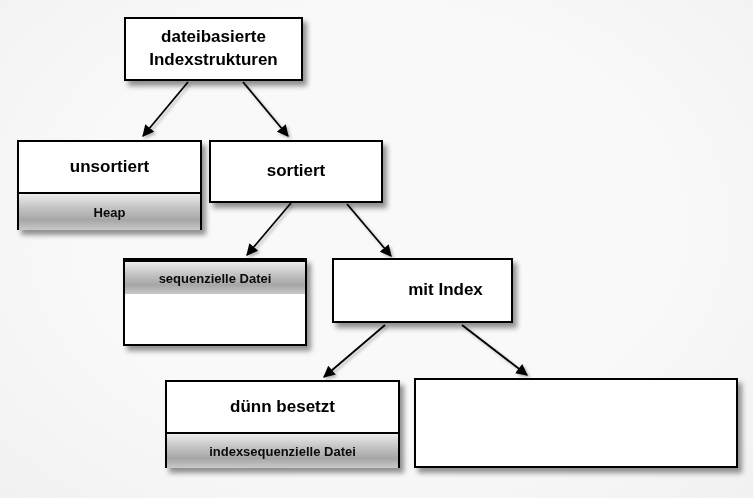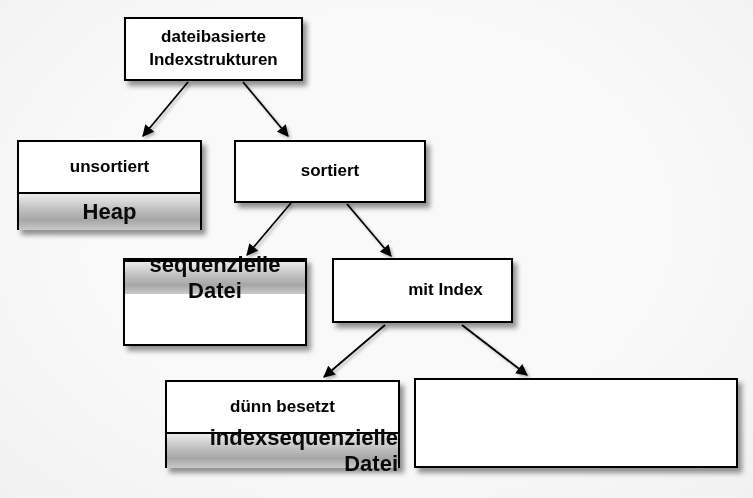--- a/index.html
+++ b/index.html
@@ -21,21 +21,21 @@
     box-shadow:4px 5px 5px rgba(0,0,0,0.42);
   }
   .label{
     height:100%;
     display:flex;align-items:center;justify-content:center;
     font-size:17px;font-weight:bold;color:#000;
     text-align:center;line-height:1.35;white-space:pre-line;
   }
   .sublabel{
     display:flex;align-items:center;justify-content:center;
-    font-size:22px;font-weight:bold;color:#0a0a0a;
+    font-size:13px;font-weight:bold;color:#0a0a0a;
     border-top:2px solid #000;
     background:linear-gradient(180deg,#ececec 0%,#c2c2c2 40%,#a6a6a6 72%,#c9c9c9 100%);
     text-align:center;
   }
 </style>
 </head>
 <body>
 
 <div class="canvas">
 
@@ -56,21 +56,21 @@
   <div class="node" style="left:124px;top:17px;width:179px;height:64px;">
     <div class="label">dateibasierte
 Indexstrukturen</div>
   </div>
 
   <div class="node" style="left:17px;top:140px;width:185px;height:90px;">
     <div class="label" style="height:50px;">unsortiert</div>
     <div class="sublabel" style="height:36px;">Heap</div>
   </div>
 
-  <div class="node" style="left:234px;top:140px;width:192px;height:63px;">
+  <div class="node" style="left:209px;top:140px;width:174px;height:63px;">
     <div class="label">sortiert</div>
   </div>
 
   <div class="node" style="left:123px;top:258px;width:184px;height:88px;">
     <div class="sublabel" style="height:32px;">sequenzielle Datei</div>
   </div>
 
   <div class="node" style="left:332px;top:258px;width:181px;height:65px;padding-left:46px;">
     <div class="label">mit Index</div>
   </div>

